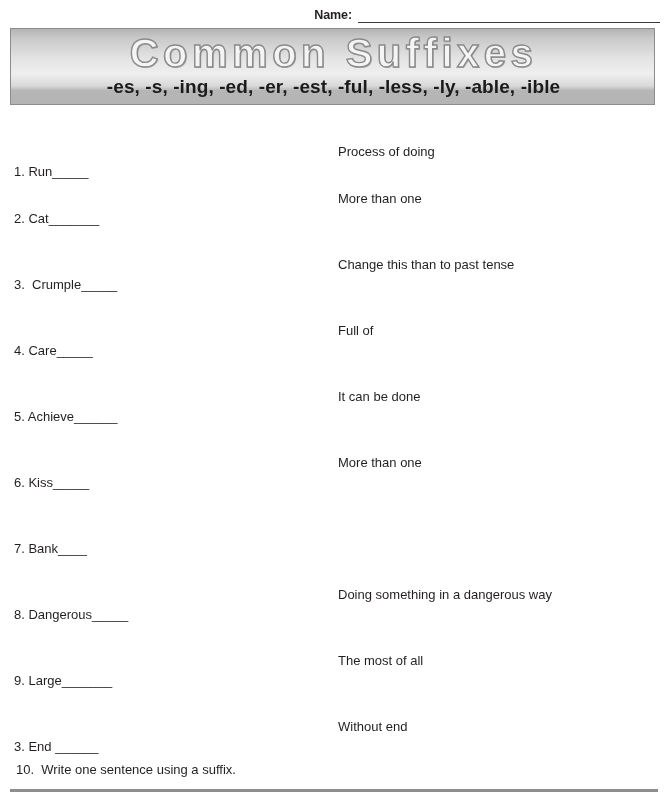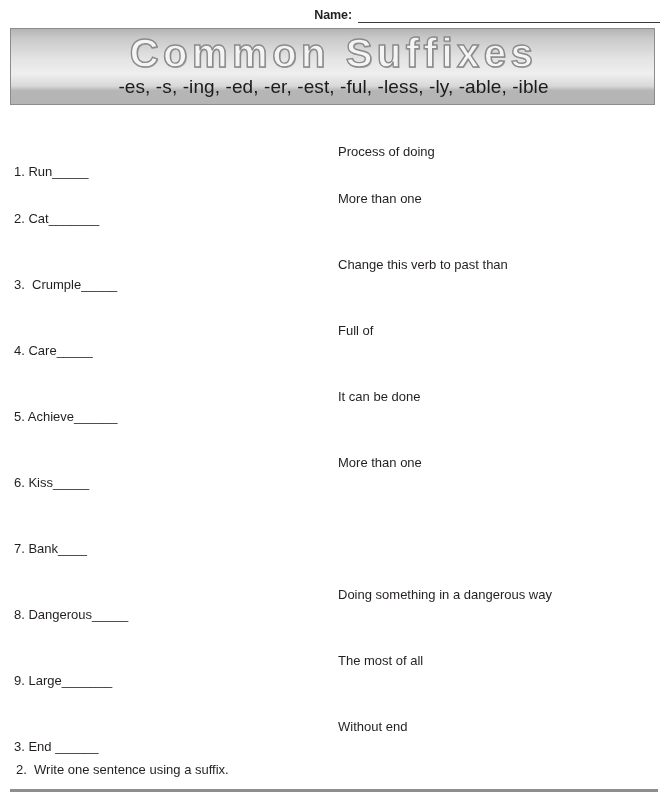--- a/index.html
+++ b/index.html
@@ -80,21 +80,21 @@
     text-shadow: 1px 1px 0 rgba(120,120,120,0.45);
     white-space: nowrap;
   }
   .banner-subtitle {
     position: absolute;
     left: 0;
     top: 46px;
     width: 645px;
     text-align: center;
     font-size: 19px;
-    font-weight: normal;
+    font-weight: bold;
     letter-spacing: 0.1px;
     line-height: 24px;
     color: #1b1b1b;
     white-space: nowrap;
   }
 
   
   .sheet {
     position: absolute;
     left: 0;
@@ -163,21 +163,21 @@
     <div class="item-row" style="top: 38px;">
       <div class="prompt">1. Run_____</div>
       <div class="clue">Process of doing</div>
     </div>
     <div class="item-row" style="top: 85px;">
       <div class="prompt">2. Cat_______</div>
       <div class="clue">More than one</div>
     </div>
     <div class="item-row" style="top: 151px; text-align: right;">
       <div class="prompt">3.  Crumple_____</div>
-      <div class="clue">Change this verb to past than</div>
+      <div class="clue">Change this than to past tense</div>
     </div>
     <div class="item-row" style="top: 217px;">
       <div class="prompt">4. Care_____</div>
       <div class="clue">Full of</div>
     </div>
     <div class="item-row" style="top: 283px;">
       <div class="prompt">5. Achieve______</div>
       <div class="clue">It can be done</div>
     </div>
     <div class="item-row" style="top: 349px;">
@@ -194,14 +194,14 @@
     <div class="item-row" style="top: 547px;">
       <div class="prompt">9. Large_______</div>
       <div class="clue">The most of all</div>
     </div>
     <div class="item-row" style="top: 613px;">
       <div class="prompt">3. End ______</div>
       <div class="clue">Without end</div>
     </div>
   </div>
 
-<div class="final-q">2.  Write one sentence using a suffix.</div>
+<div class="final-q">10.  Write one sentence using a suffix.</div>
 <div class="bottom-rule"></div>
 
 </body></html>

